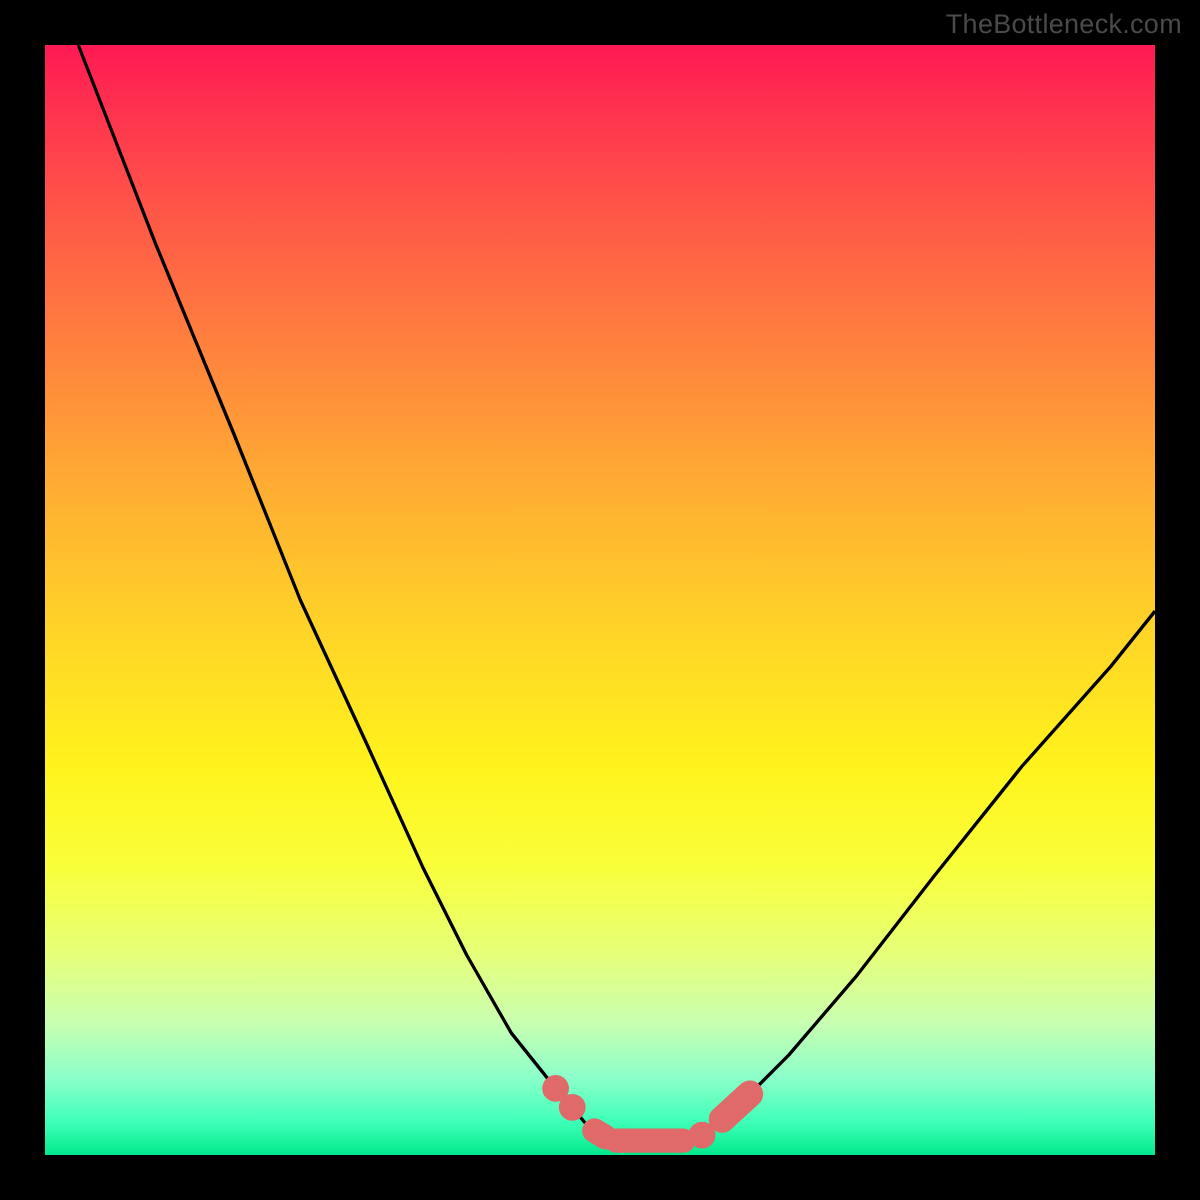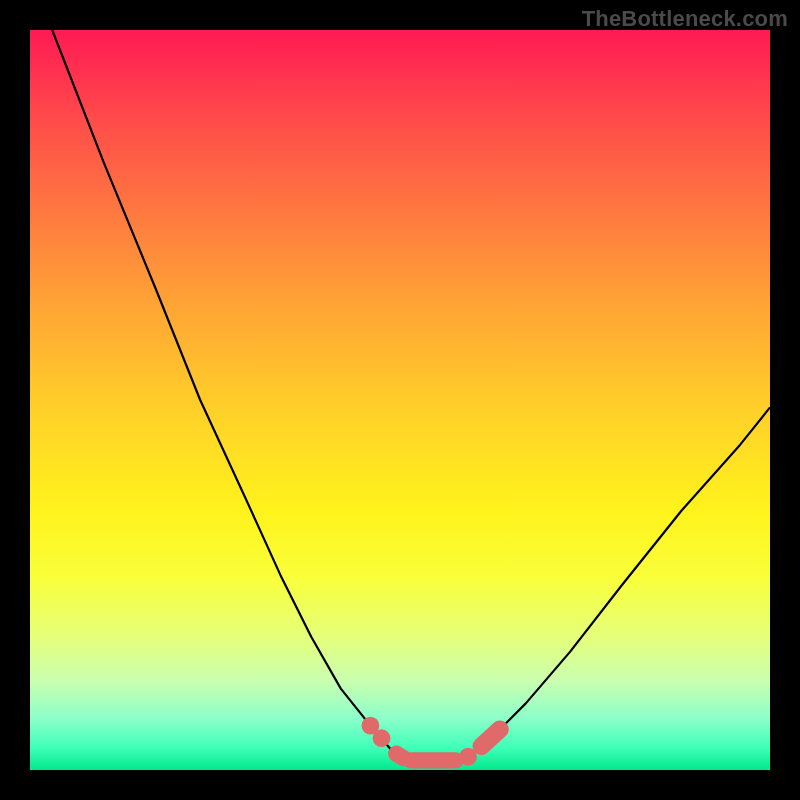--- a/index.html
+++ b/index.html
@@ -38,22 +38,22 @@
       #8cffca 93%,
       #3fffb8 97%,
       #00e98c 100%
     );
   }
   .watermark {
     position: absolute;
     top: 6px;
     right: 12px;
     font-family: Arial, Helvetica, sans-serif;
-    font-size: 22px;
-    font-weight: 700;
+    font-size: 18px;
+    font-weight: 400;
     color: #4a4a4a;
     letter-spacing: 0.2px;
     user-select: none;
   }
   svg.curve {
     position: absolute;
     left: 0;
     top: 0;
     width: 740px;
     height: 740px;

